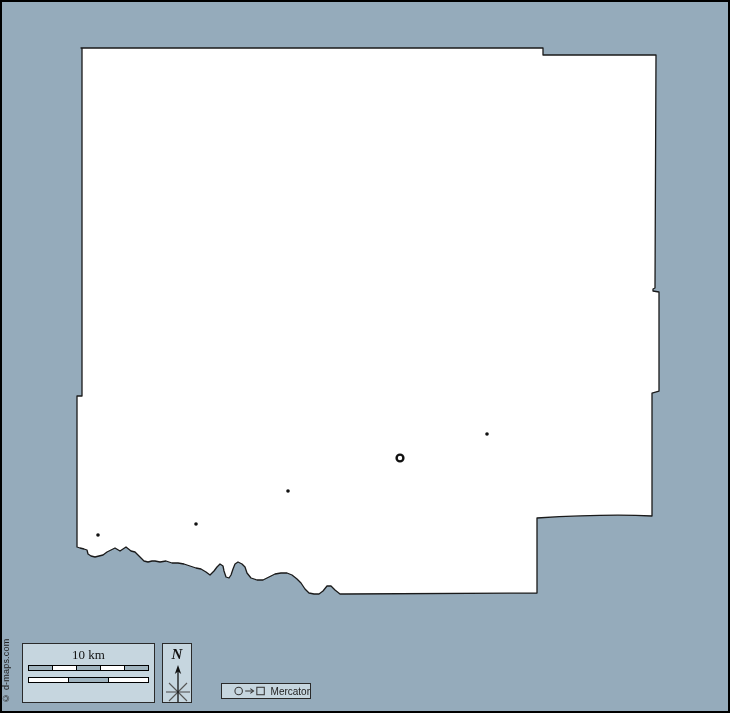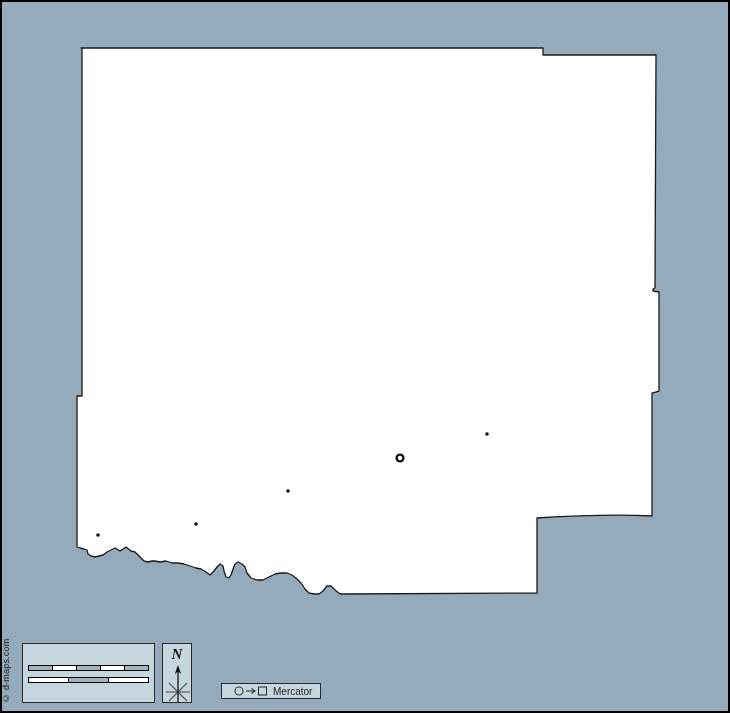--- a/index.html
+++ b/index.html
@@ -30,21 +30,21 @@
   .scale-bar .seg{flex:1;height:100%;}
   .scale-bar .seg + .seg{border-left:1px solid #000;}
   .north-box{left:162px;top:643px;width:30px;height:60px;}
   .north-label{
     position:absolute;top:2px;width:100%;text-align:center;
     font-family:"Liberation Serif","DejaVu Serif",serif;
     font-style:italic;font-weight:bold;font-size:15px;color:#111;
   }
   .compass-svg{position:absolute;left:0;top:20px;}
   .proj-box{
-    left:221px;top:683px;width:100px;height:16px;
+    left:221px;top:683px;width:90px;height:16px;
     display:flex;align-items:center;padding-left:12px;
   }
   .proj-label{font-size:10px;color:#222;margin-left:3px;}
   .copyright{
     position:absolute;left:1px;top:627px;height:76px;
     writing-mode:vertical-rl;transform:rotate(180deg);
     font-size:9px;color:#222;letter-spacing:0.2px;
   }
 </style>
 </head>
@@ -55,20 +55,21 @@
   <g>
       <circle cx="98" cy="535" r="1.8" fill="#111"></circle>
       <circle cx="196" cy="524" r="1.8" fill="#111"></circle>
       <circle cx="288" cy="491" r="1.8" fill="#111"></circle>
       <circle cx="400" cy="458" r="3.4" fill="#fff" stroke="#111" stroke-width="2.4"></circle>
       <circle cx="487" cy="434" r="1.8" fill="#111"></circle>
     </g>
 </svg>
 
 <div class="legend-box scale-box">
+  <div class="scale-label km-label">10 km</div>
   <div class="scale-bar km-bar">
       <div class="seg" style="background: rgb(160, 180, 191);"></div>
       <div class="seg" style="background: rgb(255, 255, 255);"></div>
       <div class="seg" style="background: rgb(160, 180, 191);"></div>
       <div class="seg" style="background: rgb(255, 255, 255);"></div>
       <div class="seg" style="background: rgb(160, 180, 191);"></div>
     </div>
   <div class="scale-bar mi-bar">
       <div class="seg" style="background: rgb(255, 255, 255);"></div>
       <div class="seg" style="background: rgb(160, 180, 191);"></div>

